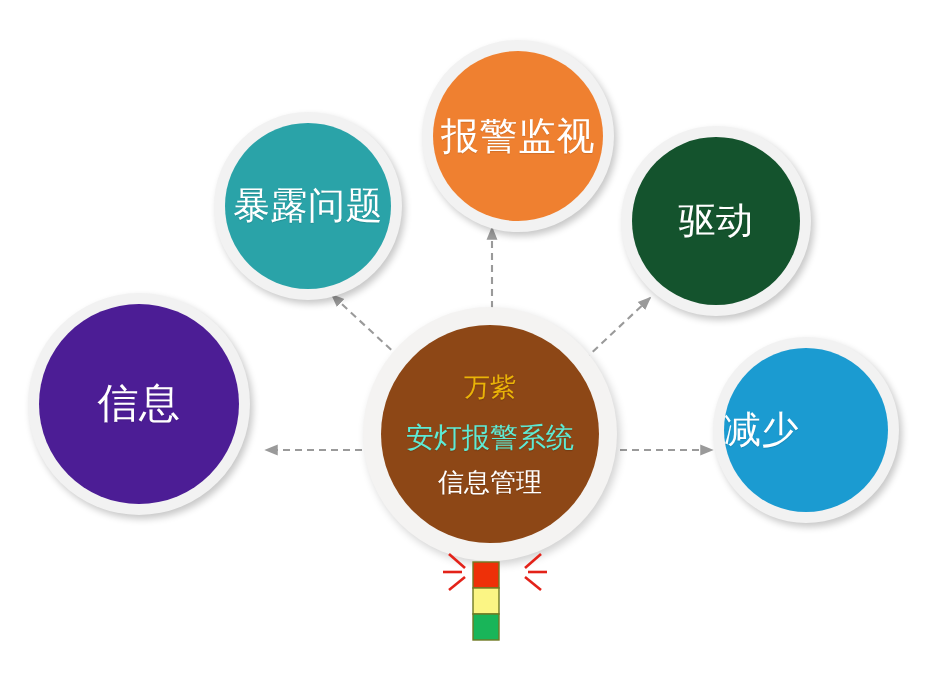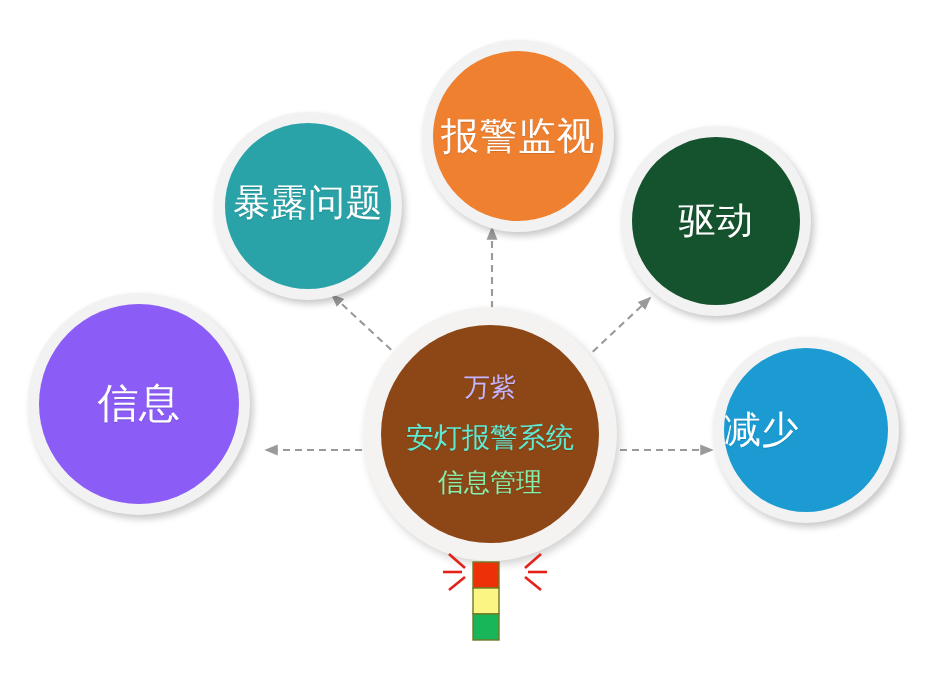--- a/index.html
+++ b/index.html
@@ -52,21 +52,21 @@
   
   .satellite { padding: 11px; }
 
   
   #bubble-orange {
     left: 422px; top: 40px; width: 192px; height: 192px;
   }
   #bubble-orange .label { font-size: 38px; }
 
   #bubble-teal {
-    left: 214px; top: 112px; width: 188px; height: 188px; font-family: Liberation Mono, monospace;
+    left: 214px; top: 112px; width: 188px; height: 188px;
   }
   #bubble-teal .label { font-size: 37px; }
 
   #bubble-slate {
     left: 621px; top: 126px; width: 190px; height: 190px;
   }
   #bubble-slate .label { font-size: 37px; }
 
   #bubble-red {
     left: 28px; top: 293px; width: 222px; height: 222px;
@@ -85,31 +85,31 @@
     background: #f4f3f2;
     box-shadow: 3px 4px 8px rgba(0,0,0,0.18);
   }
   #bubble-center .disc {
     background: #8d4716;
     flex-direction: column;
     justify-content: center;
     padding-top: 2px;
   }
   #bubble-center .line1 {
-    font-size: 26px; color: #c4b5fd; line-height: 1.05;
+    font-size: 26px; color: #eab308; line-height: 1.05;
     margin-bottom: 22px; white-space: nowrap;
     text-shadow: 0 1px 1px rgba(0,0,0,0.16);
   }
   #bubble-center .line2 {
     font-size: 28px; color: #5eead4; line-height: 1.05;
     margin-bottom: 16px; white-space: nowrap;
     text-shadow: 0 1px 1px rgba(0,0,0,0.16);
   }
   #bubble-center .line3 {
-    font-size: 26px; color: #86efac; line-height: 1.05;
+    font-size: 26px; color: #ffffff; line-height: 1.05;
     white-space: nowrap;
     text-shadow: 0 1px 1px rgba(0,0,0,0.16);
   }
 
   
   #connectors {
     position: absolute;
     left: 0; top: 0;
     width: 939px; height: 680px;
     pointer-events: none;
@@ -139,21 +139,21 @@
     <line x1="620" y1="450" x2="712" y2="450" stroke="#9a9a9a" stroke-width="2.1" stroke-dasharray="7,5" marker-end="url(#arrowhead)"></line>
 
     <line x1="492" y1="320" x2="492" y2="228" stroke="#9a9a9a" stroke-width="2.1" stroke-dasharray="7,5" marker-end="url(#arrowhead)"></line>
 
     <line x1="400" y1="358" x2="332" y2="295" stroke="#9a9a9a" stroke-width="2.1" stroke-dasharray="7,5" marker-end="url(#arrowhead)"></line>
 
     <line x1="584" y1="360" x2="650" y2="298" stroke="#9a9a9a" stroke-width="2.1" stroke-dasharray="7,5" marker-end="url(#arrowhead)"></line>
   </svg>
 
   <div class="bubble satellite" id="bubble-red">
-    <div class="disc" style="background:#8b5cf6;gap:20px;">
+    <div class="disc" style="background:#4c1d95;gap:20px;">
       <div class="label">信息</div>
     </div>
   </div>
 
   <div class="bubble satellite" id="bubble-teal">
     <div class="disc" style="background:#2aa3a8;">
       <div class="label">暴露</div>
       <div class="label">问题</div>
     </div>
   </div>

